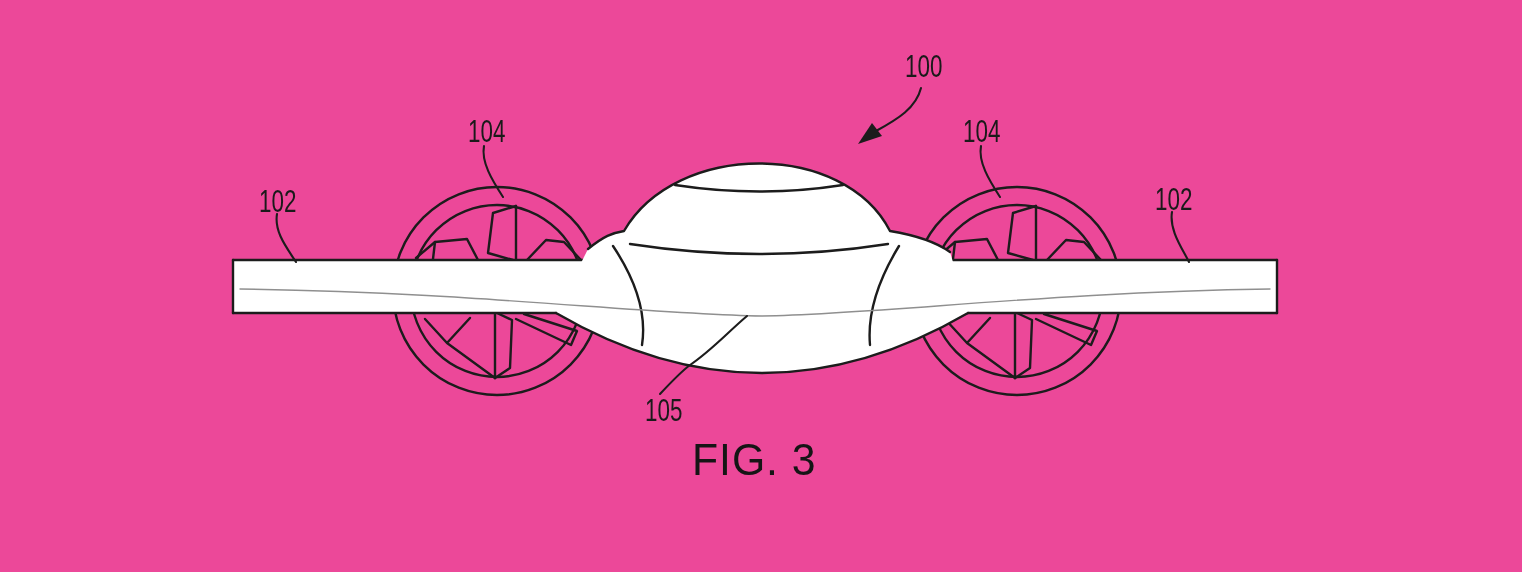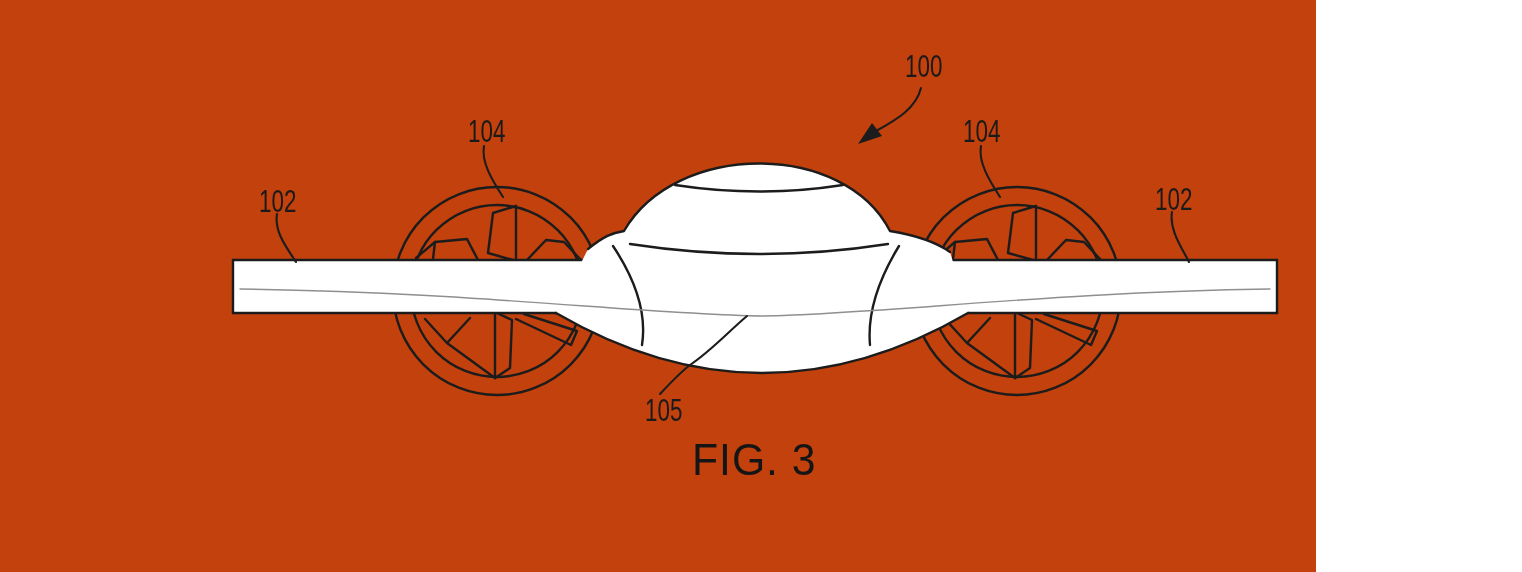--- a/index.html
+++ b/index.html
@@ -1,19 +1,19 @@
 <!DOCTYPE html>
 <html><head>
 <meta charset="utf-8">
 <style>
   html,body{margin:0;padding:0;background:#ffffff;}
   .stage{
     position:relative;
-    width:1316px;height:572px;
-    background:#c2410c;
+    width:1522px;height:572px;
+    background:#ec4899;
     overflow:hidden;
     font-family:"Liberation Sans", sans-serif;
     text-align:center;
   }
   .stage svg{position:absolute;left:0;top:0;}
   .ref-num{
     position:absolute;
     font-family:"Liberation Sans", sans-serif;
     font-size:32px;
     line-height:1;

